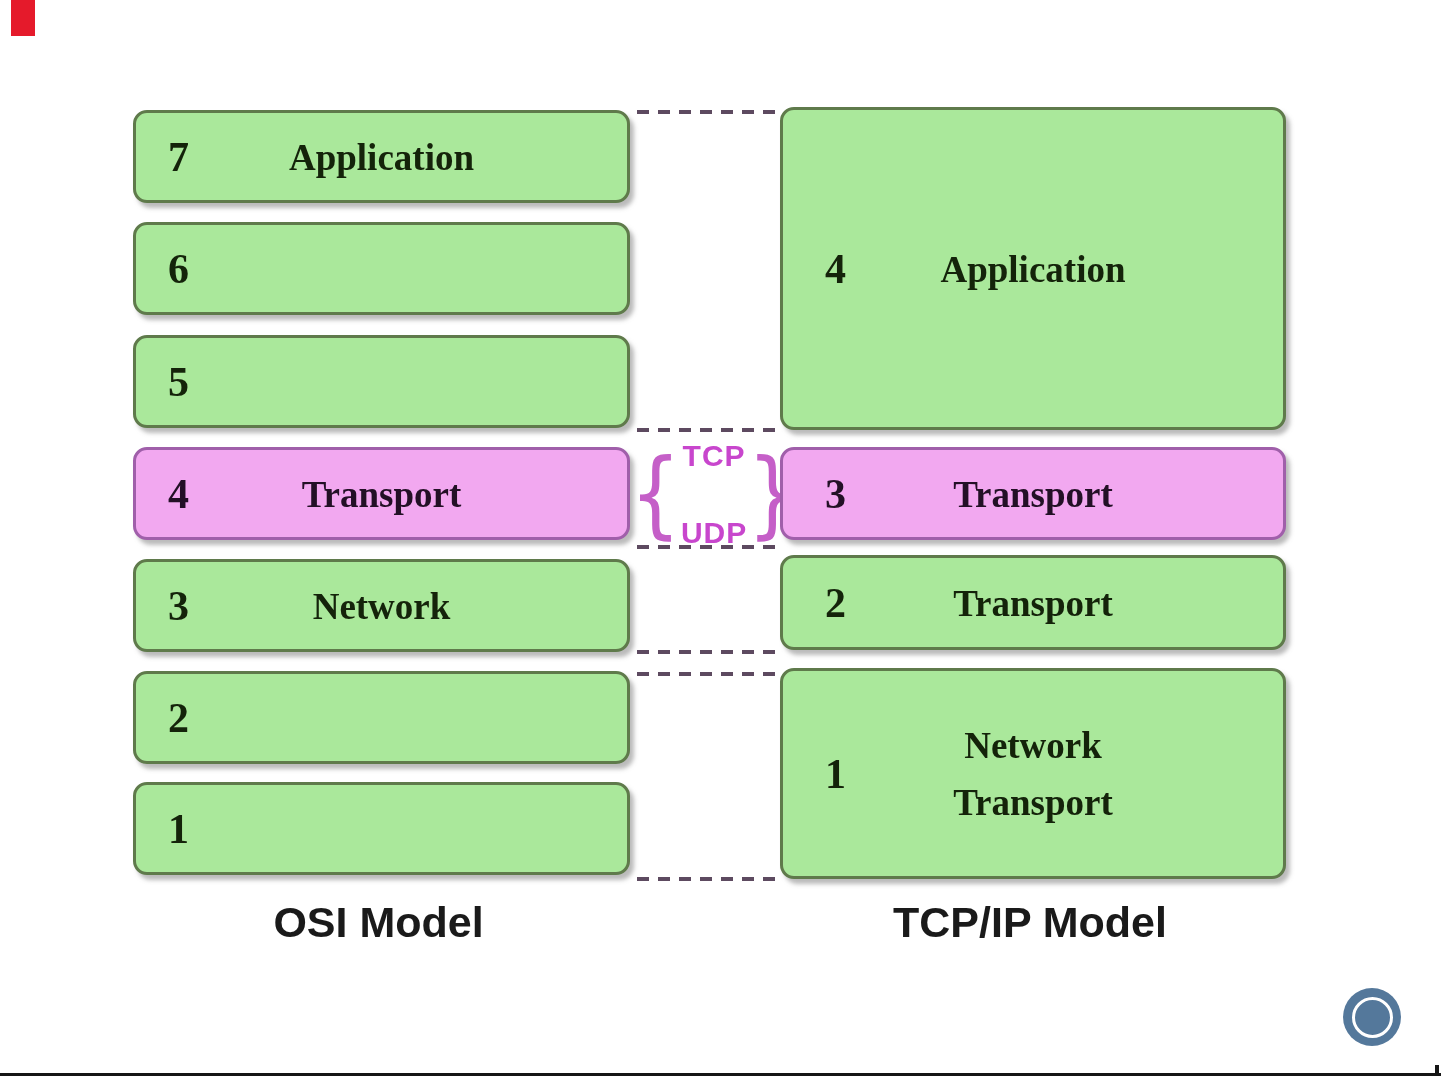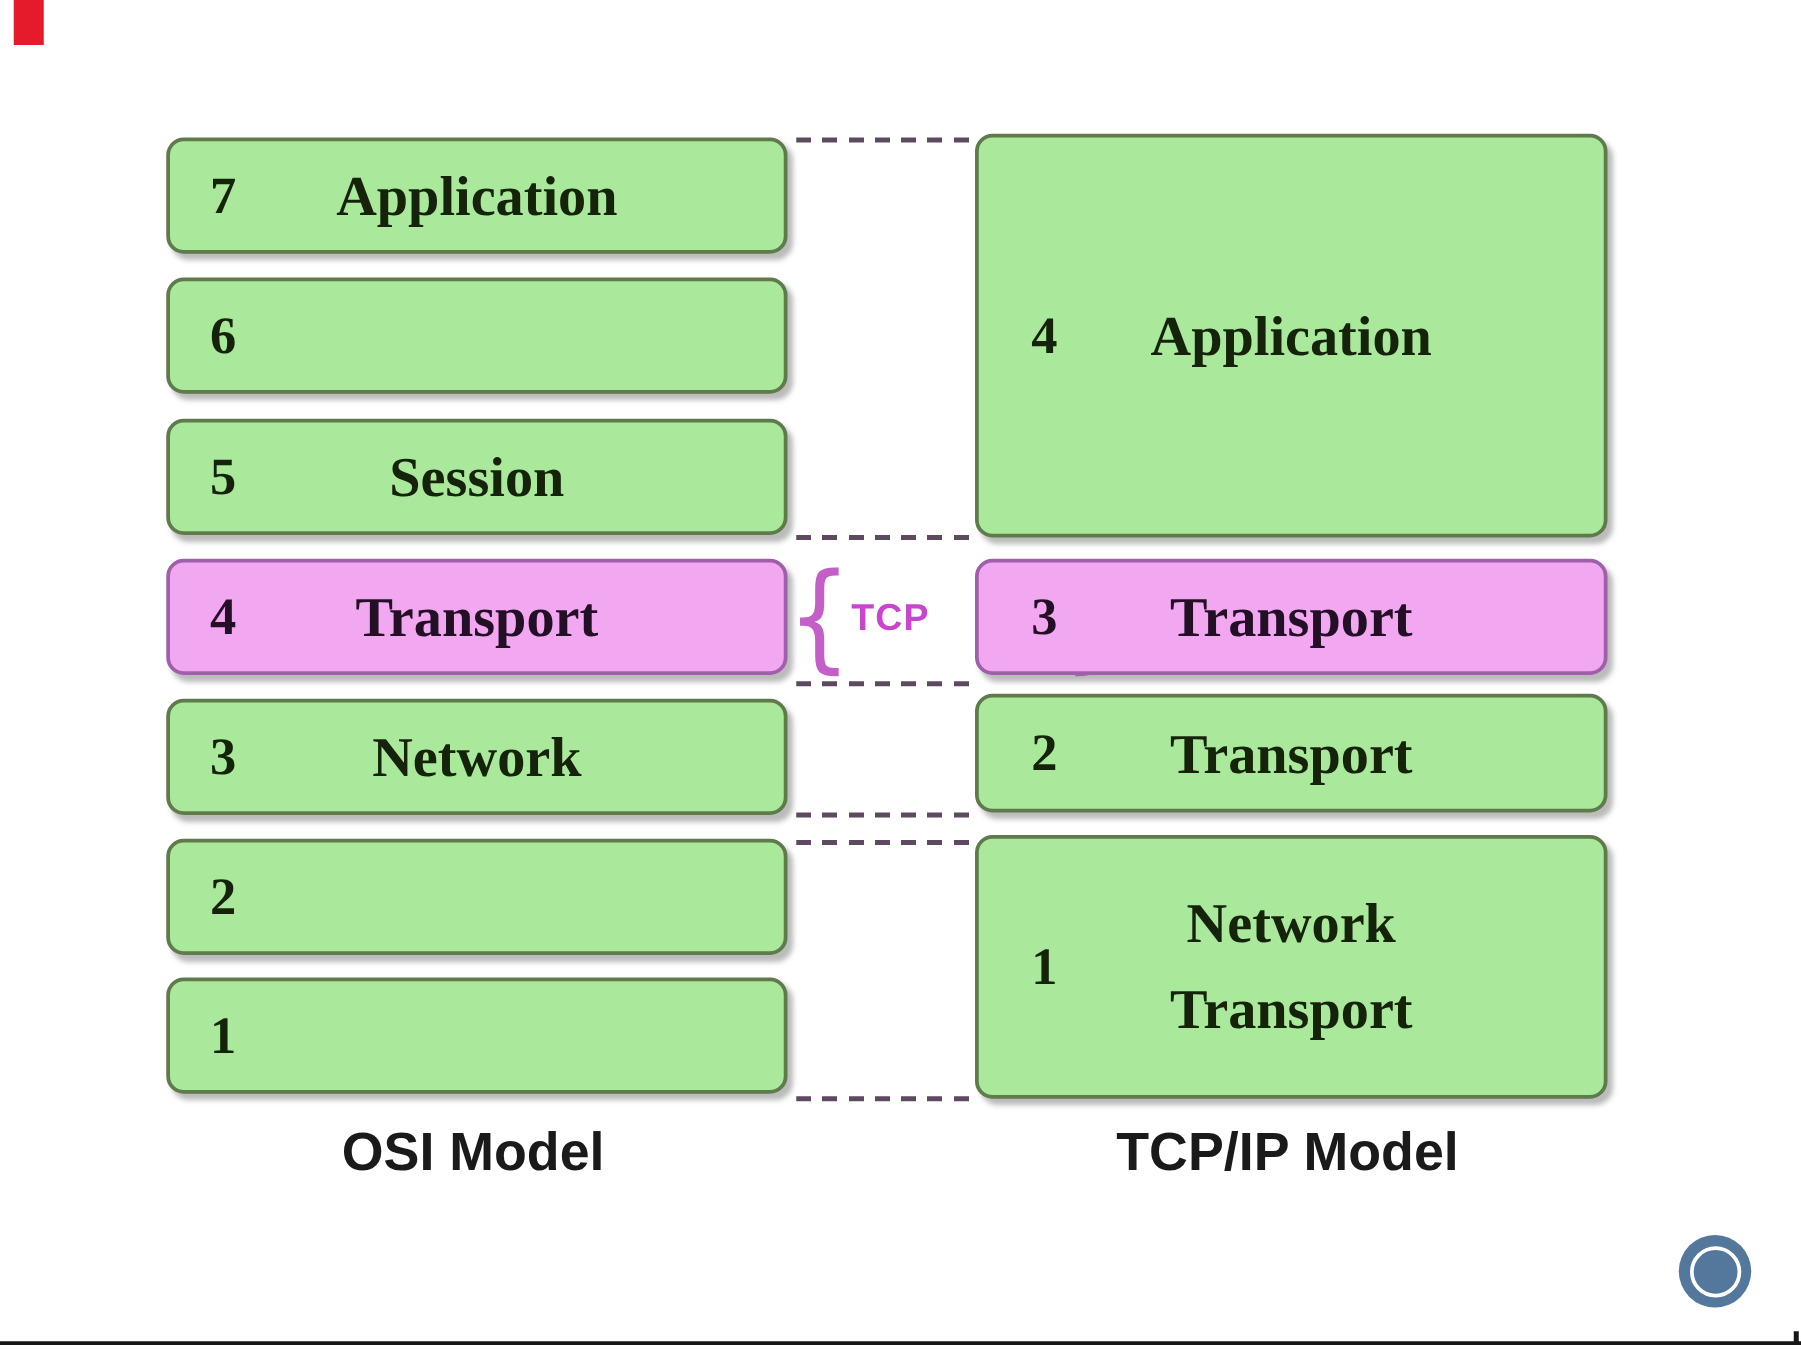--- a/index.html
+++ b/index.html
@@ -18,21 +18,21 @@
     box-shadow:4px 5px 4px rgba(120,120,120,.5);
     font-family:"Liberation Serif","DejaVu Serif",serif;font-weight:bold;color:#14230a;
   }
   .box.pink{background:#f2a8f0;border-color:#a05faa;color:#231026;}
   .box .num{
     position:absolute;left:32px;top:50%;transform:translateY(-50%);
     font-size:42px;
   }
   .box .lbl{
     position:absolute;left:0;right:0;top:50%;transform:translateY(-50%);
-    text-align:center;font-size:45px;white-space:nowrap;
+    text-align:center;font-size:37px;white-space:nowrap;
   }
   .lb{left:133px;width:491px;height:87px;}
   .rb{left:780px;width:500px;}
   .rb .num{left:42px;}
   .two-line{line-height:1.55;}
 
   
   .dash{
     position:absolute;left:637px;width:140px;height:4px;
     background:repeating-linear-gradient(to right,#5d4a60 0 12px,transparent 12px 21px);
@@ -40,21 +40,21 @@
 
   
   .proto{
     position:absolute;left:630px;top:444px;width:152px;height:100px;
     display:flex;align-items:center;justify-content:space-between;
   }
   .brace{
     font-family:"DejaVu Sans",sans-serif;font-size:80px;font-weight:normal;color:#c55fc8;
     line-height:1;transform:scaleY(1.18);
   }
-  .proto-stack{display:flex;align-items:center;gap:40px;}
+  .proto-stack{display:flex;flex-direction:column;align-items:center;gap:40px;}
   .proto-stack span{
     font-size:30px;font-weight:bold;color:#c846cd;line-height:37px;letter-spacing:1px;
   }
 
   
   .model-title{
     position:absolute;top:898px;height:52px;text-align:center;
     font-size:43px;font-weight:bold;color:#1a1a1a;
   }
   .title-left{left:133px;width:491px;}
@@ -82,21 +82,20 @@
 
   <div class="box lb" style="top:110px">
     <span class="num">7</span>
     <span class="lbl">Application</span>
   </div>
   <div class="box lb" style="top:222px">
     <span class="num">6</span>
   </div>
   <div class="box lb" style="top:335px">
     <span class="num">5</span>
-    <span class="lbl">Session</span>
   </div>
   <div class="box lb pink" style="top:447px">
     <span class="num">4</span>
     <span class="lbl">Transport</span>
   </div>
   <div class="box lb" style="top:559px">
     <span class="num">3</span>
     <span class="lbl">Network</span>
   </div>
   <div class="box lb" style="top:671px">

